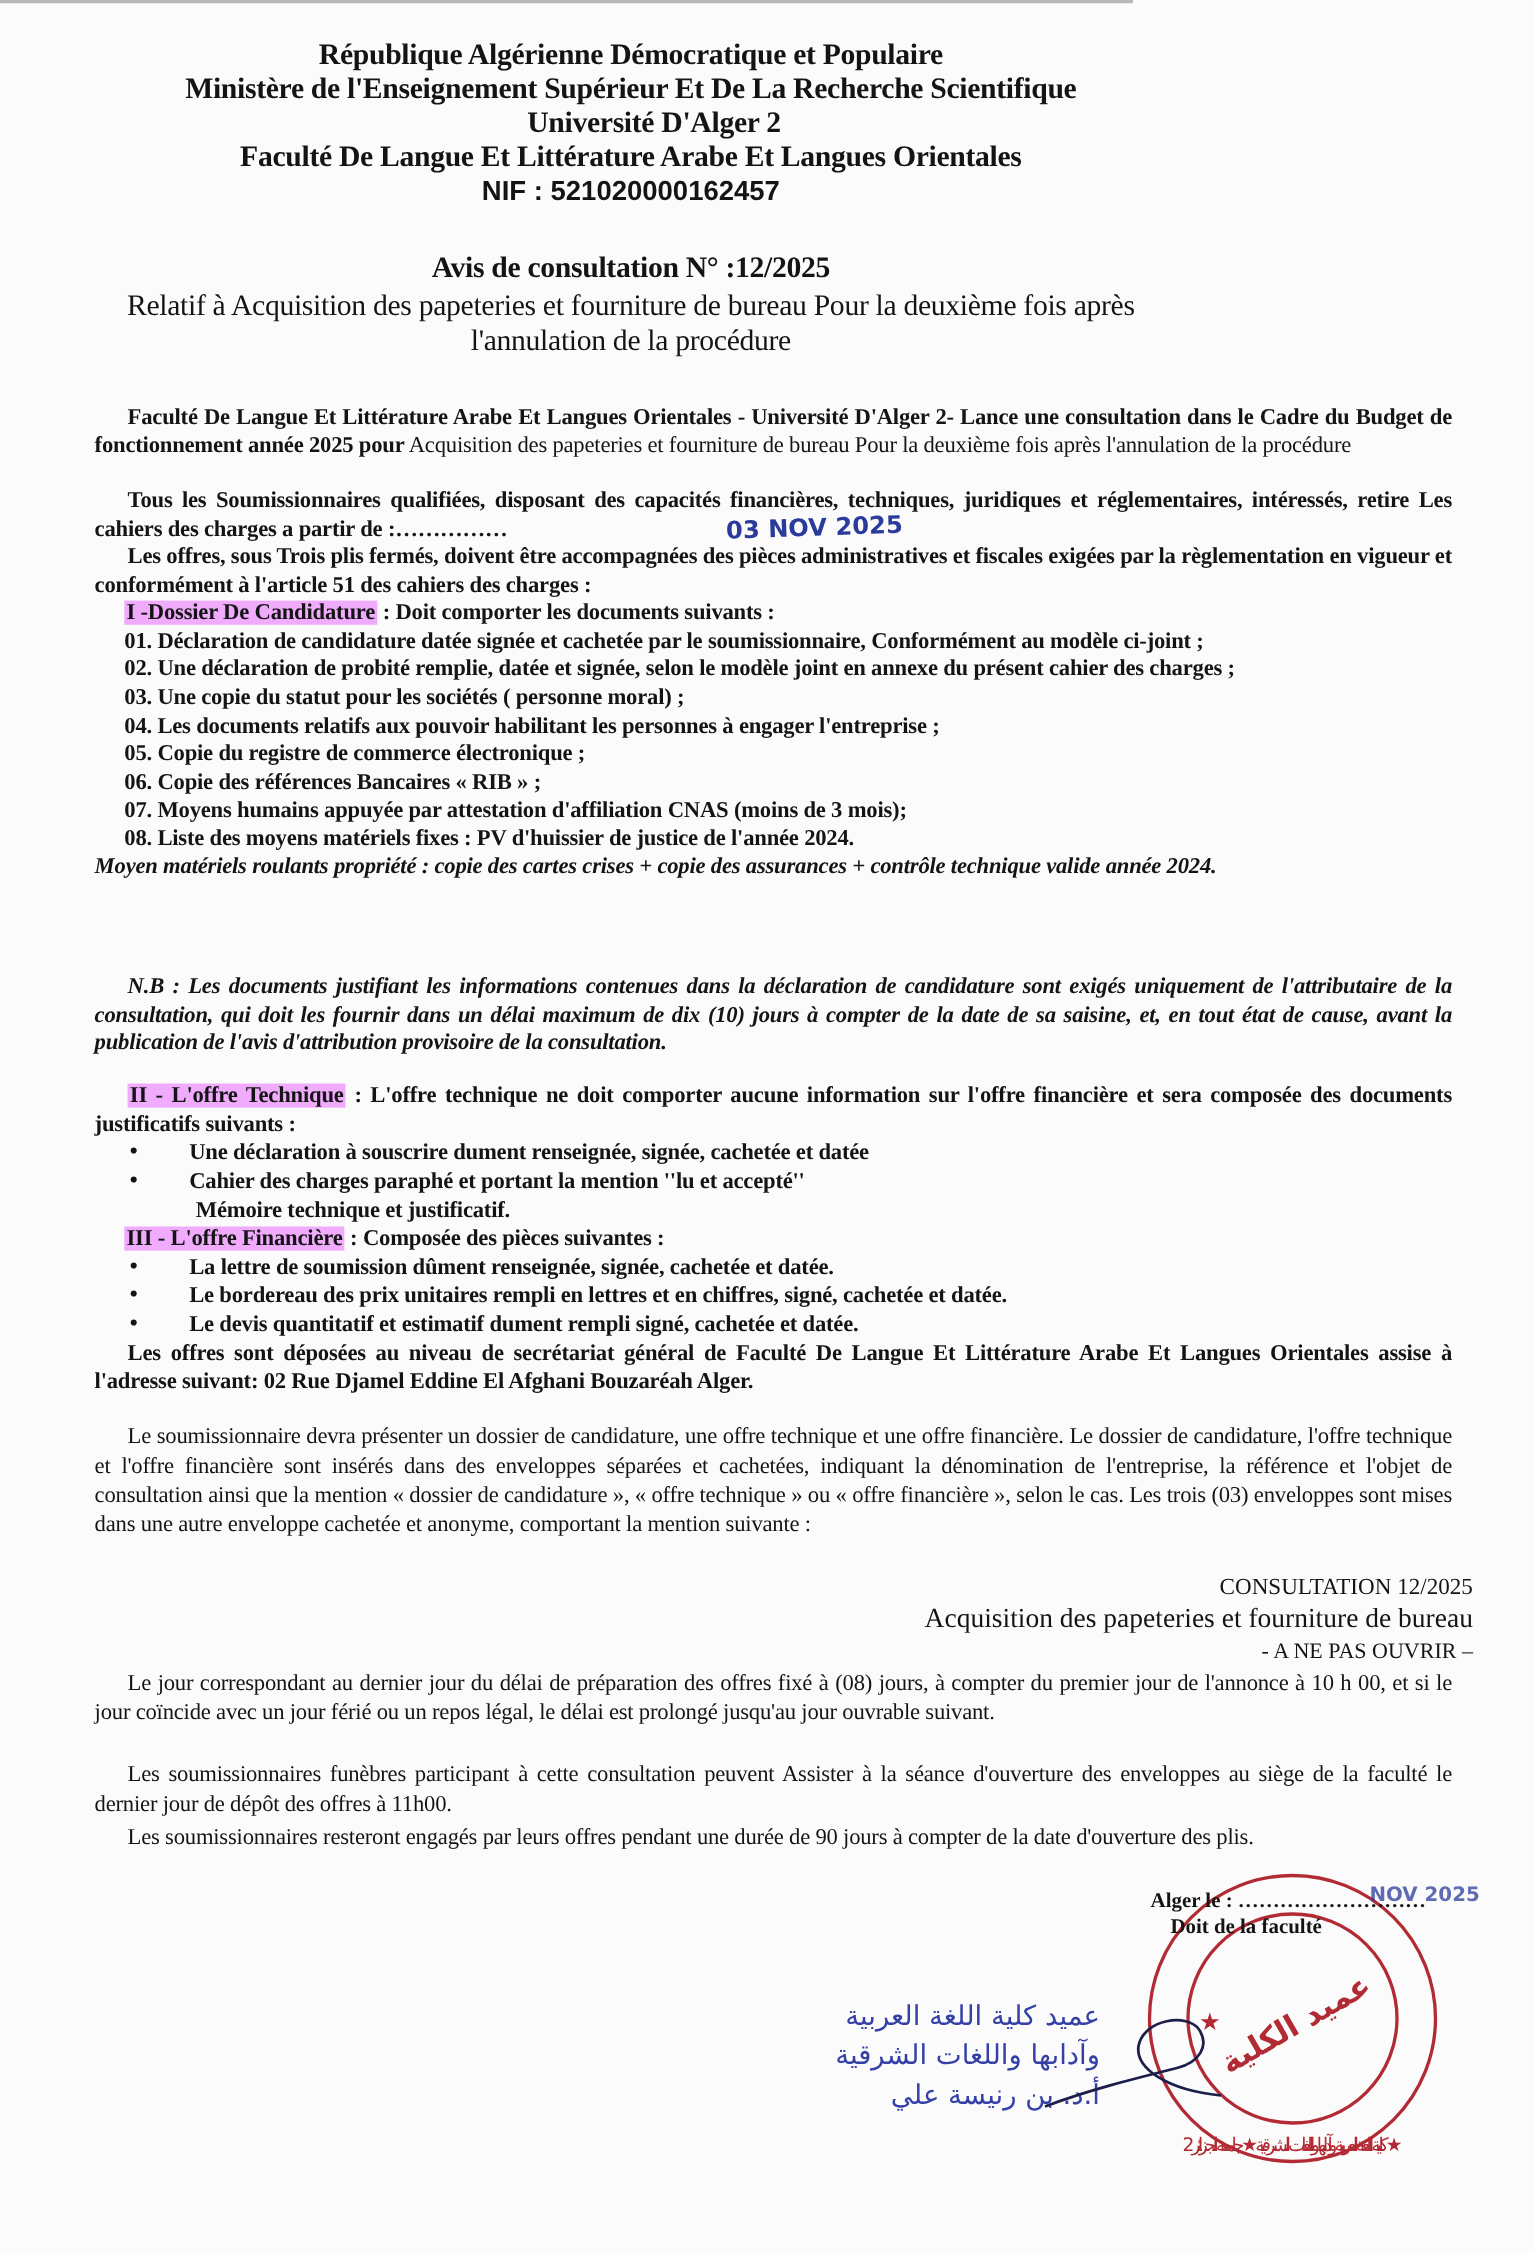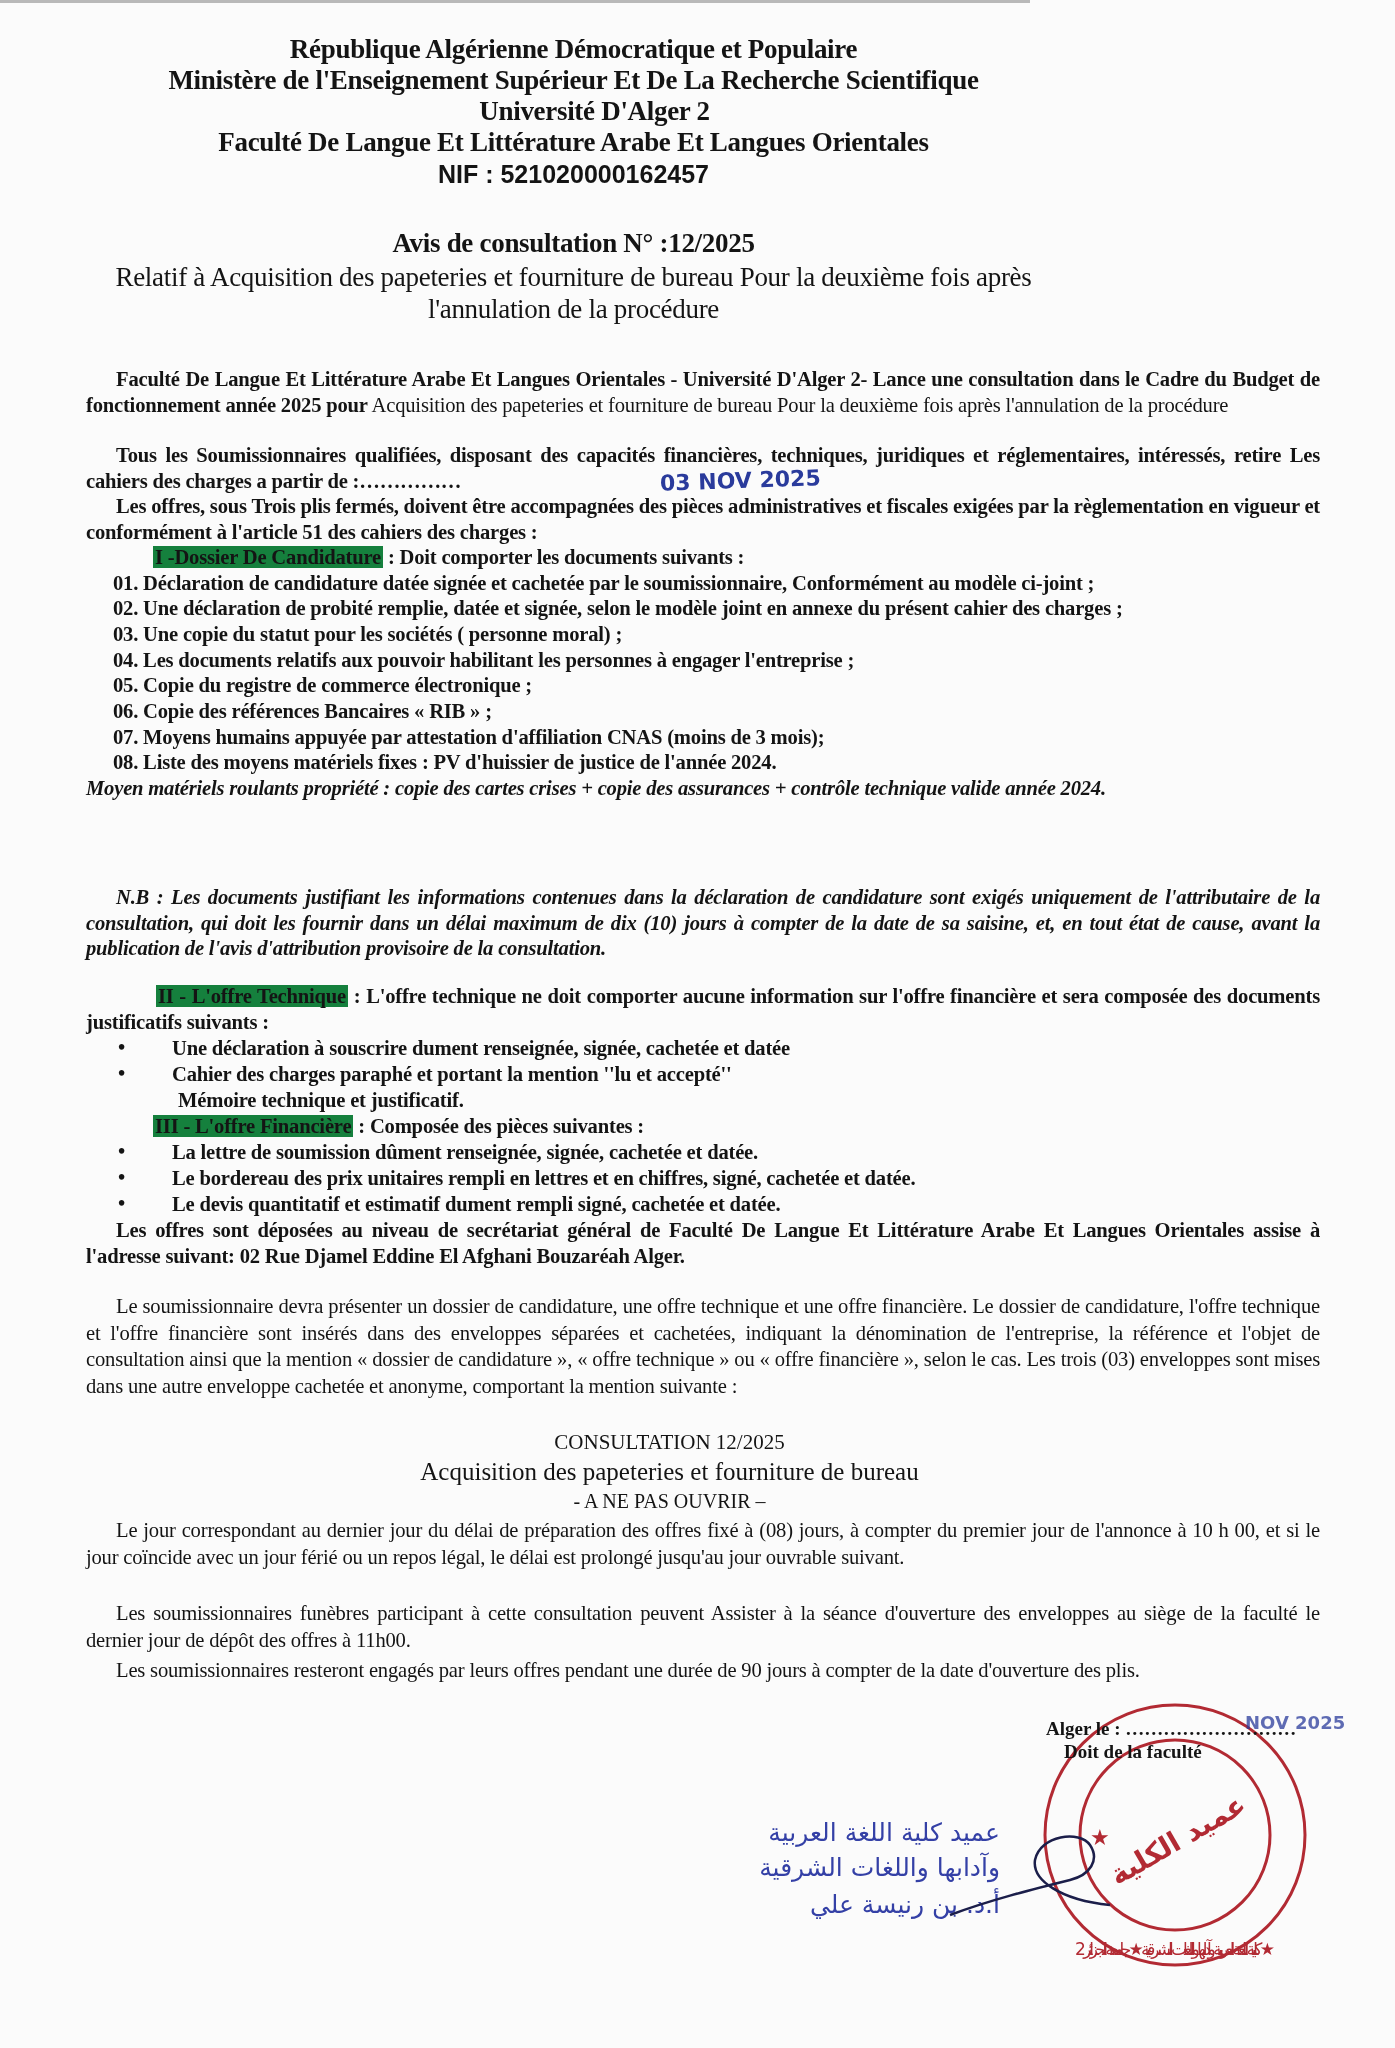--- a/index.html
+++ b/index.html
@@ -7,25 +7,25 @@
     width: 1395px; height: 2048px; background: #fbfbfb; position: relative; overflow: hidden;
     font-family: "Liberation Serif", serif; color: #141414;
   }
   .page { position: absolute; left: 0; top: 0; width: 1395px; height: 2048px; }
   .topline { position: absolute; left: 0; top: 0; width: 1030px; height: 3px; background: #b9b9b9; }
   .header { position: absolute; left: 0; width: 1147px; text-align: center; font-weight: bold; }
   .h1 { font-size: 27px; line-height: 31px; letter-spacing: -0.3px; }
   .nif { font-family: "Liberation Sans", sans-serif; font-size: 25px; }
   .p { position: absolute; left: 86px; width: 1234px; font-size: 20.6px; line-height: 25.6px; font-weight: bold; text-align: justify; letter-spacing: -0.2px; }
   .ind { text-indent: 30px; }
-  .hl { background: #15803d; padding: 0 2px; margin-left: 40px; }
+  .hl { background: #f0abfc; padding: 0 2px; }
   .item { position: absolute; left: 113px; font-size: 20.6px; line-height: 25.6px; font-weight: bold; letter-spacing: -0.2px; white-space: nowrap; }
   .bullet { position: absolute; left: 118px; font-size: 20.6px; font-weight: bold; }
   .btext { position: absolute; left: 172px; font-size: 20.6px; line-height: 25.6px; font-weight: bold; white-space: nowrap; letter-spacing: -0.2px; }
-  .center { position: absolute; left: 0; width: 1339px; text-align: center; font-size: 20.6px; }
+  .center { position: absolute; left: 0; width: 1339px; text-align: right; font-size: 20.6px; }
   .hand { position: absolute; color: #2a3b9c; font-family: "DejaVu Sans", sans-serif; font-weight: bold; }
   .stamp { position: absolute; left: 1040px; top: 1700px; width: 270px; height: 270px; }
   .sig-ar { position: absolute; color: #3440a6; font-family: "DejaVu Sans", sans-serif; font-size: 25px; direction: rtl; white-space: nowrap; }
   .sign-label { position: absolute; font-size: 19px; font-weight: bold; white-space: nowrap; }
 </style>
 </head>
 <body>
 
 <div class="page">
   <div class="topline"></div>

